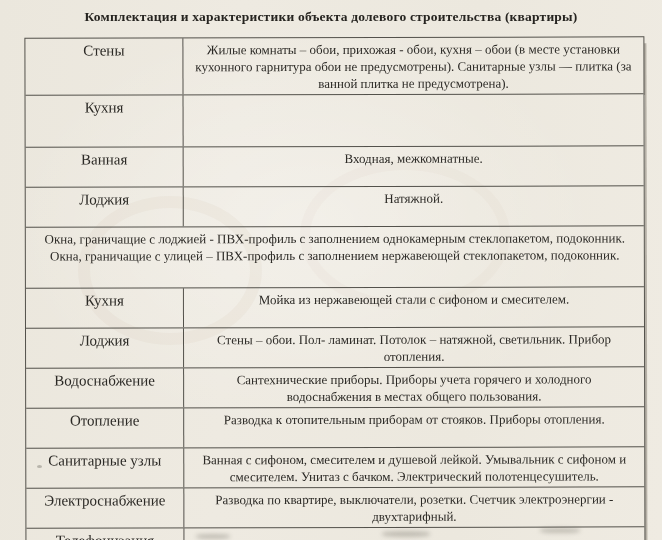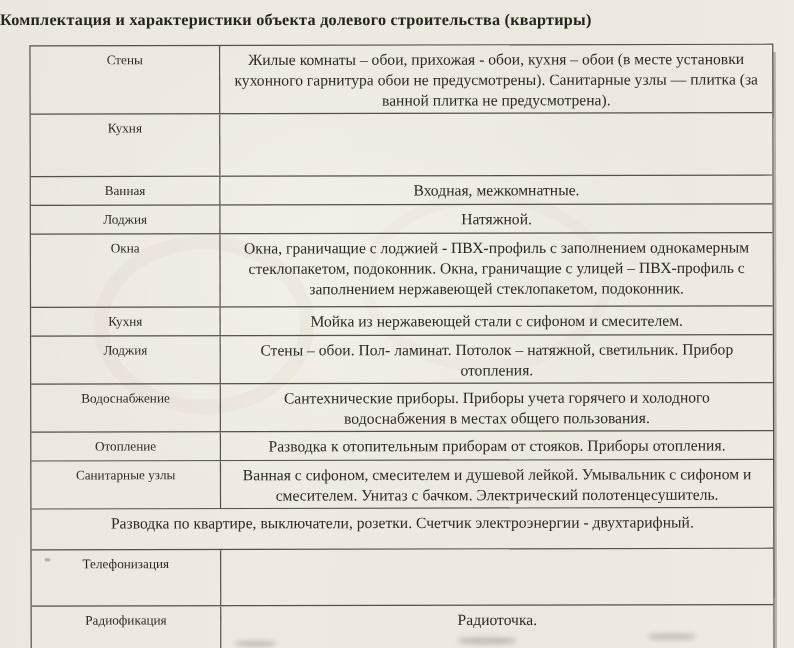--- a/index.html
+++ b/index.html
@@ -43,21 +43,21 @@
   .smudge.s2 { left: 382px; top: 531px; width: 48px; height: 6px; }
   .smudge.s3 { left: 540px; top: 528px; width: 40px; height: 5px; }
   .speck { position: absolute; left: 37px; top: 465px; width: 5px; height: 3px;
            background: rgba(90,86,78,0.35); border-radius: 50%; filter: blur(0.5px); }
 
   
   .doc-title {
     position: absolute;
     top: 9px; left: 0; right: 0;
     margin: 0;
-    text-align: left;
+    text-align: center;
     font-size: 13.5px;
     font-weight: bold;
     letter-spacing: 0.2px;
     color: #262420;
   }
 
   
   .spec-table {
     position: absolute;
     left: 25px; top: 37px;
@@ -77,22 +77,22 @@
   .cell {
     box-sizing: border-box;
     font-size: 13px;
     line-height: 17px;
     text-align: center;
   }
   .cell.label {
     width: 158px;
     flex: 0 0 158px;
     border-right: 1px solid #53514b;
-    padding: 4px 6px 2px 6px;
-    font-size: 11px;
+    padding: 4px 6px 18px 6px;
+    font-size: 15px;
   }
   .cell.value {
     flex: 1 1 auto;
     padding: 3px 9px 2px 9px;
   }
 
   
   .row:nth-child(1)  { min-height: 57px; }
   .row:nth-child(2)  { min-height: 52px; }
   .row:nth-child(3)  { min-height: 19px; }
@@ -133,21 +133,20 @@
     <div class="cell label">Ванная</div>
     <div class="cell value">Входная, межкомнатные.</div>
   </div>
 
   <div class="row">
     <div class="cell label">Лоджия</div>
     <div class="cell value">Натяжной.</div>
   </div>
 
   <div class="row">
-    <div class="cell label">Окна</div>
     <div class="cell value">Окна, граничащие с лоджией - ПВХ-профиль с заполнением однокамерным стеклопакетом, подоконник. Окна, граничащие с улицей – ПВХ-профиль с заполнением нержавеющей стеклопакетом, подоконник.</div>
   </div>
 
   <div class="row">
     <div class="cell label">Кухня</div>
     <div class="cell value">Мойка из нержавеющей стали с сифоном и смесителем.</div>
   </div>
 
   <div class="row">
     <div class="cell label">Лоджия</div>
@@ -163,20 +162,21 @@
     <div class="cell label">Отопление</div>
     <div class="cell value">Разводка к отопительным приборам от стояков. Приборы отопления.</div>
   </div>
 
   <div class="row">
     <div class="cell label">Санитарные узлы</div>
     <div class="cell value">Ванная с сифоном, смесителем и душевой лейкой. Умывальник с сифоном и смесителем. Унитаз с бачком. Электрический полотенцесушитель.</div>
   </div>
 
   <div class="row">
+    <div class="cell label">Электроснабжение</div>
     <div class="cell value">Разводка по квартире, выключатели, розетки. Счетчик электроэнергии - двухтарифный.</div>
   </div>
 
   <div class="row">
     <div class="cell label">Телефонизация</div>
   </div>
 
   <div class="row">
     <div class="cell label">Радиофикация</div>
     <div class="cell value">Радиоточка.</div>

